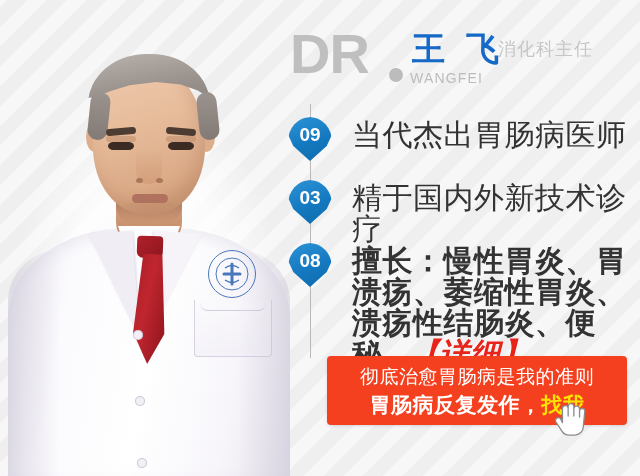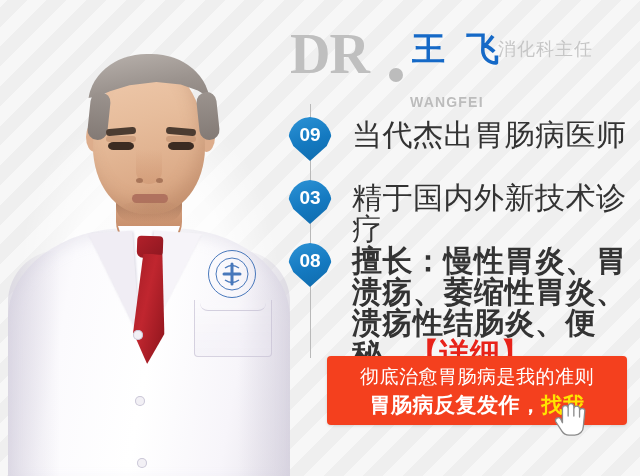--- a/index.html
+++ b/index.html
@@ -273,21 +273,21 @@
   #brand-row {
     position: absolute;
     left: 290px;
     top: 26px;
     width: 340px;
     height: 64px;
   }
   #dr-word {
     position: absolute;
     left: 0px; top: 0px;
-    font-family: Liberation Serif, serif;
+    font-family: Liberation Sans, sans-serif;
     font-weight: bold;
     font-size: 56px;
     line-height: 56px;
     letter-spacing: -1px;
     color: #bfbfbf;
   }
   #dr-dot {
     position: absolute;
     left: 99px; top: 42px;
     width: 14px; height: 14px;
@@ -301,24 +301,23 @@
     line-height: 38px;
     font-weight: bold;
     letter-spacing: 6px;
     color: #1569c7;
   }
   #doctor-name-pinyin {
     position: absolute;
     left: 120px; top: 44px;
     font-size: 14px;
     line-height: 16px;
-    font-weight: bold;
+    font-weight: normal;
     letter-spacing: 1.2px;
     color: #bcbcbc;
-    margin-top: 24px;
   }
   #doctor-title {
     position: absolute;
     left: 208px; top: 7px;
     font-size: 18px;
     line-height: 32px;
     letter-spacing: 1px;
     color: #c6c6c6;
   }
 
@@ -360,21 +359,21 @@
     position: absolute;
     left: 64px;
     top: 2px;
     width: 290px;
     font-size: 30px;
     line-height: 31px;
     color: #333333;
     letter-spacing: 0.5px;
   }
   .point-text.bold { font-weight: bold; }
-  .detail-link { color: #e8231a; }
+  .detail-link { color: #e8231a; font-style: italic; }
 
   
   #cta-banner {
     position: absolute;
     left: 327px;
     top: 356px;
     width: 300px;
     height: 69px;
     background: #f4401e;
     border-radius: 4px;

